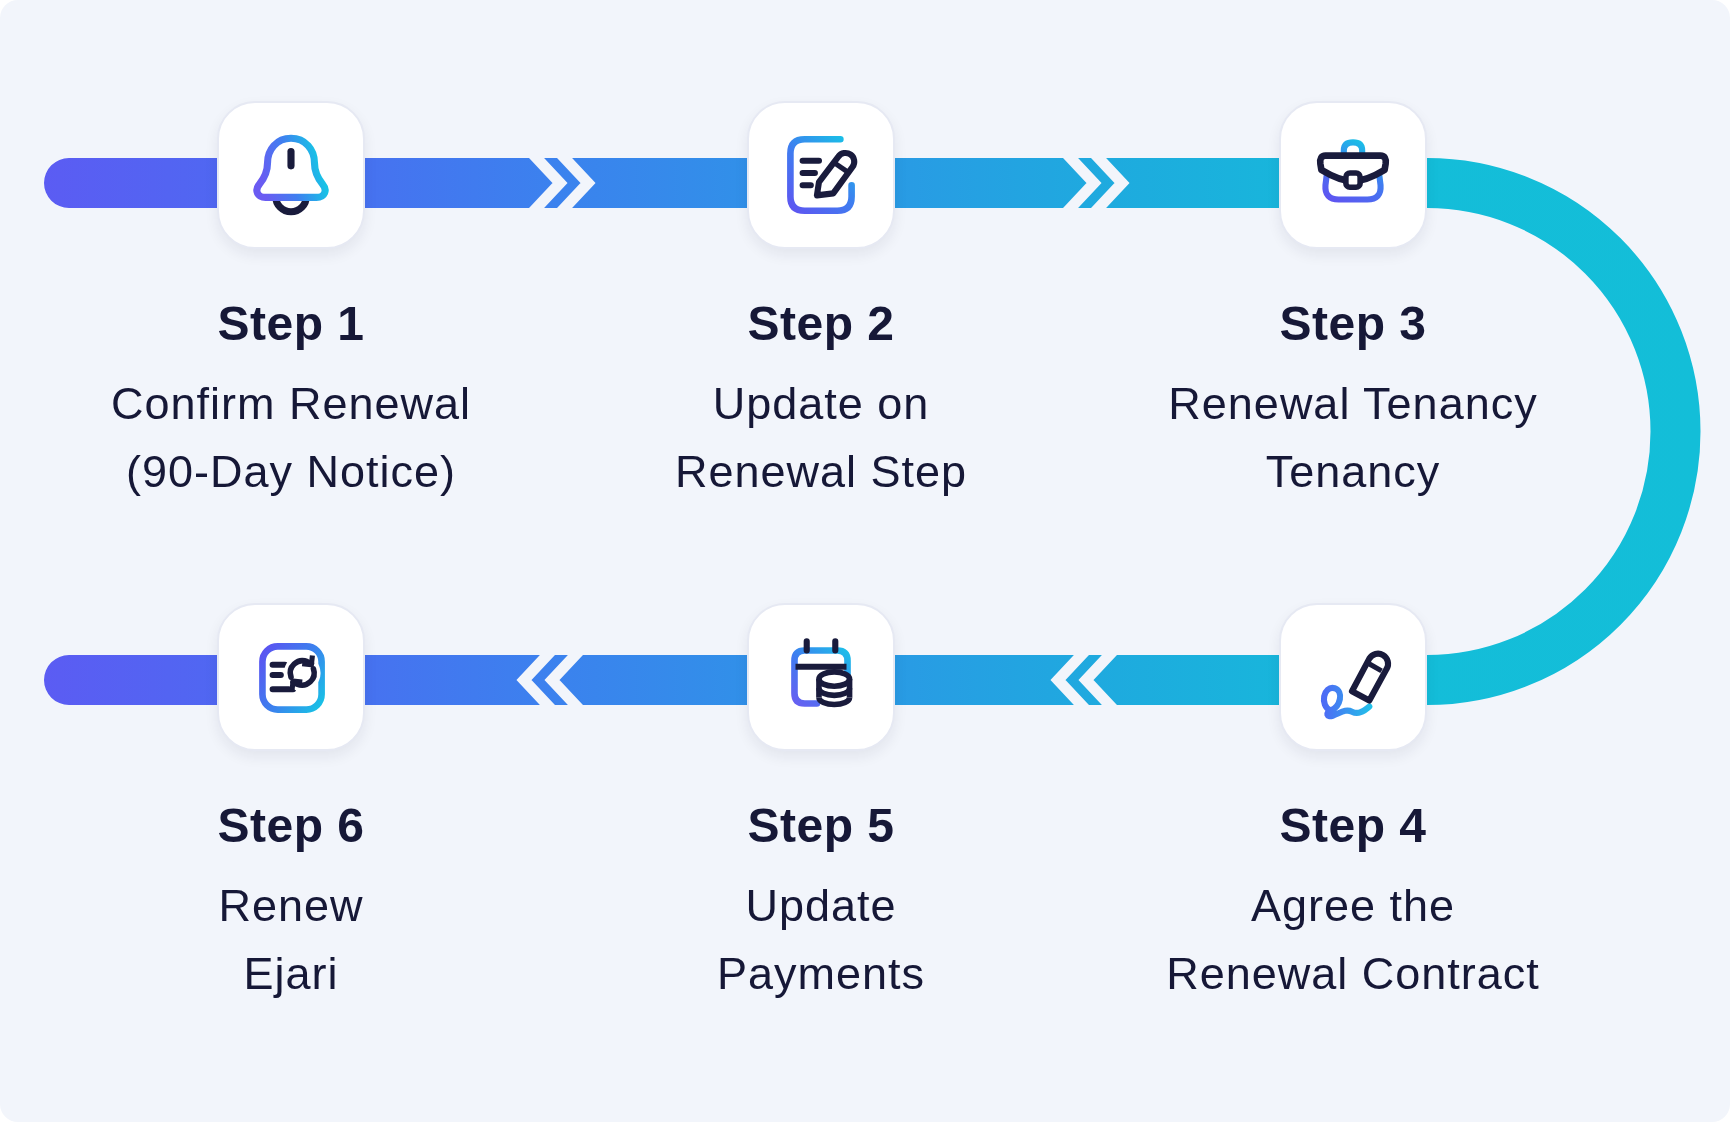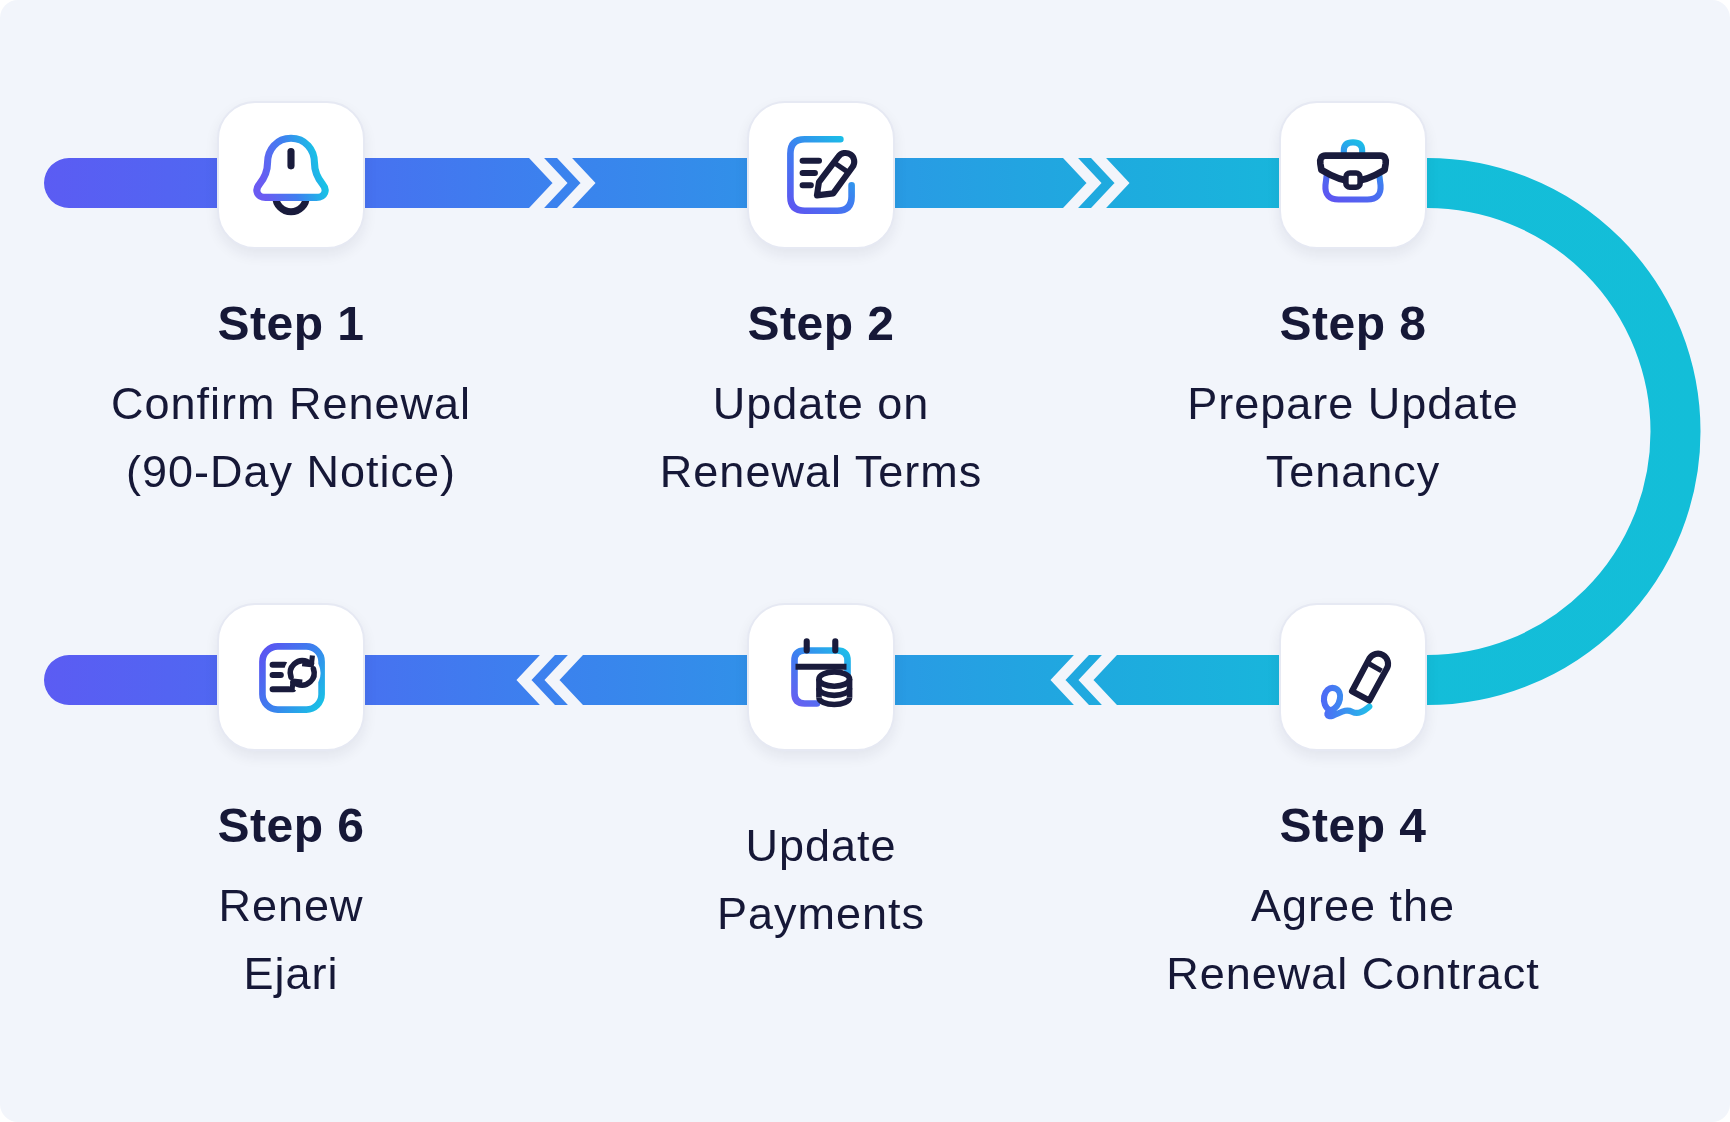--- a/index.html
+++ b/index.html
@@ -158,41 +158,42 @@
     <div class="step-desc">
       <span>Confirm Renewal</span>
       <span>(90-Day Notice)</span>
     </div>
   </div>
 
   <div class="step-text t1 x2">
     <div class="step-title">Step 2</div>
     <div class="step-desc">
       <span>Update on</span>
-      <span>Renewal Terms</span>
+      <span>Renewal Step</span>
     </div>
   </div>
 
   <div class="step-text t1 x3">
-    <div class="step-title">Step 8</div>
-    <div class="step-desc">
-      <span>Prepare Update</span>
+    <div class="step-title">Step 3</div>
+    <div class="step-desc">
+      <span>Renewal Tenancy</span>
       <span>Tenancy</span>
     </div>
   </div>
 
   <div class="step-text t2 x3">
     <div class="step-title">Step 4</div>
     <div class="step-desc">
       <span>Agree the</span>
       <span>Renewal Contract</span>
     </div>
   </div>
 
   <div class="step-text t2 x2">
+    <div class="step-title">Step 5</div>
     <div class="step-desc">
       <span>Update</span>
       <span>Payments</span>
     </div>
   </div>
 
   <div class="step-text t2 x1">
     <div class="step-title">Step 6</div>
     <div class="step-desc">
       <span>Renew</span>

